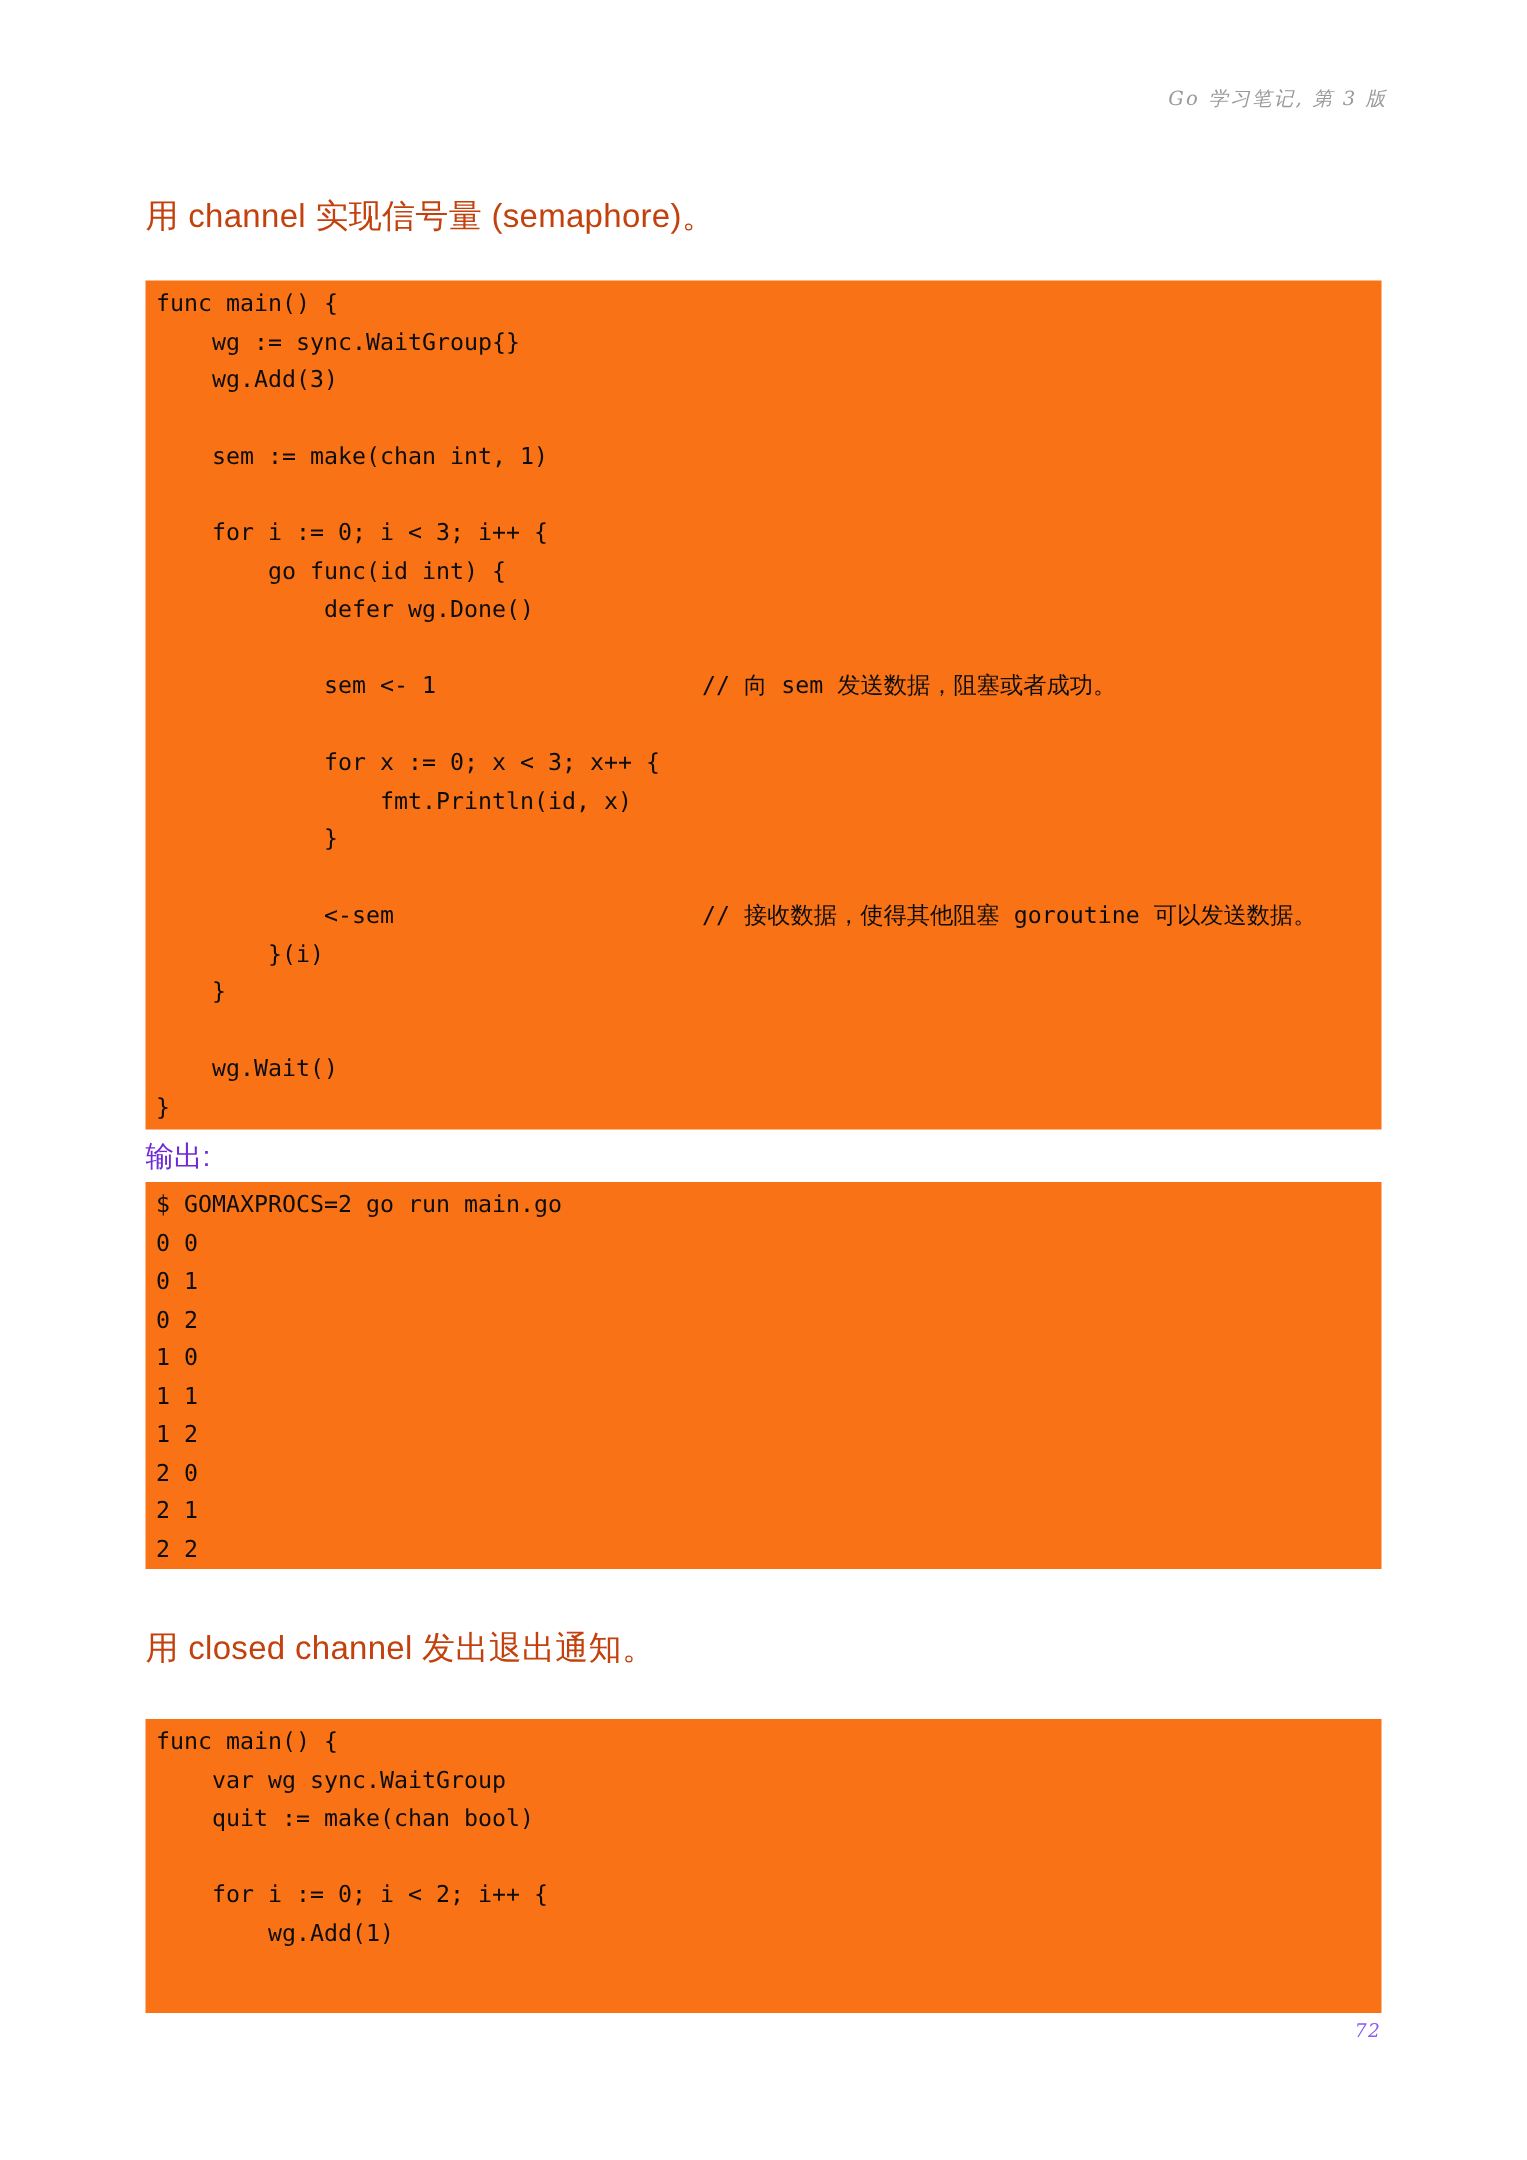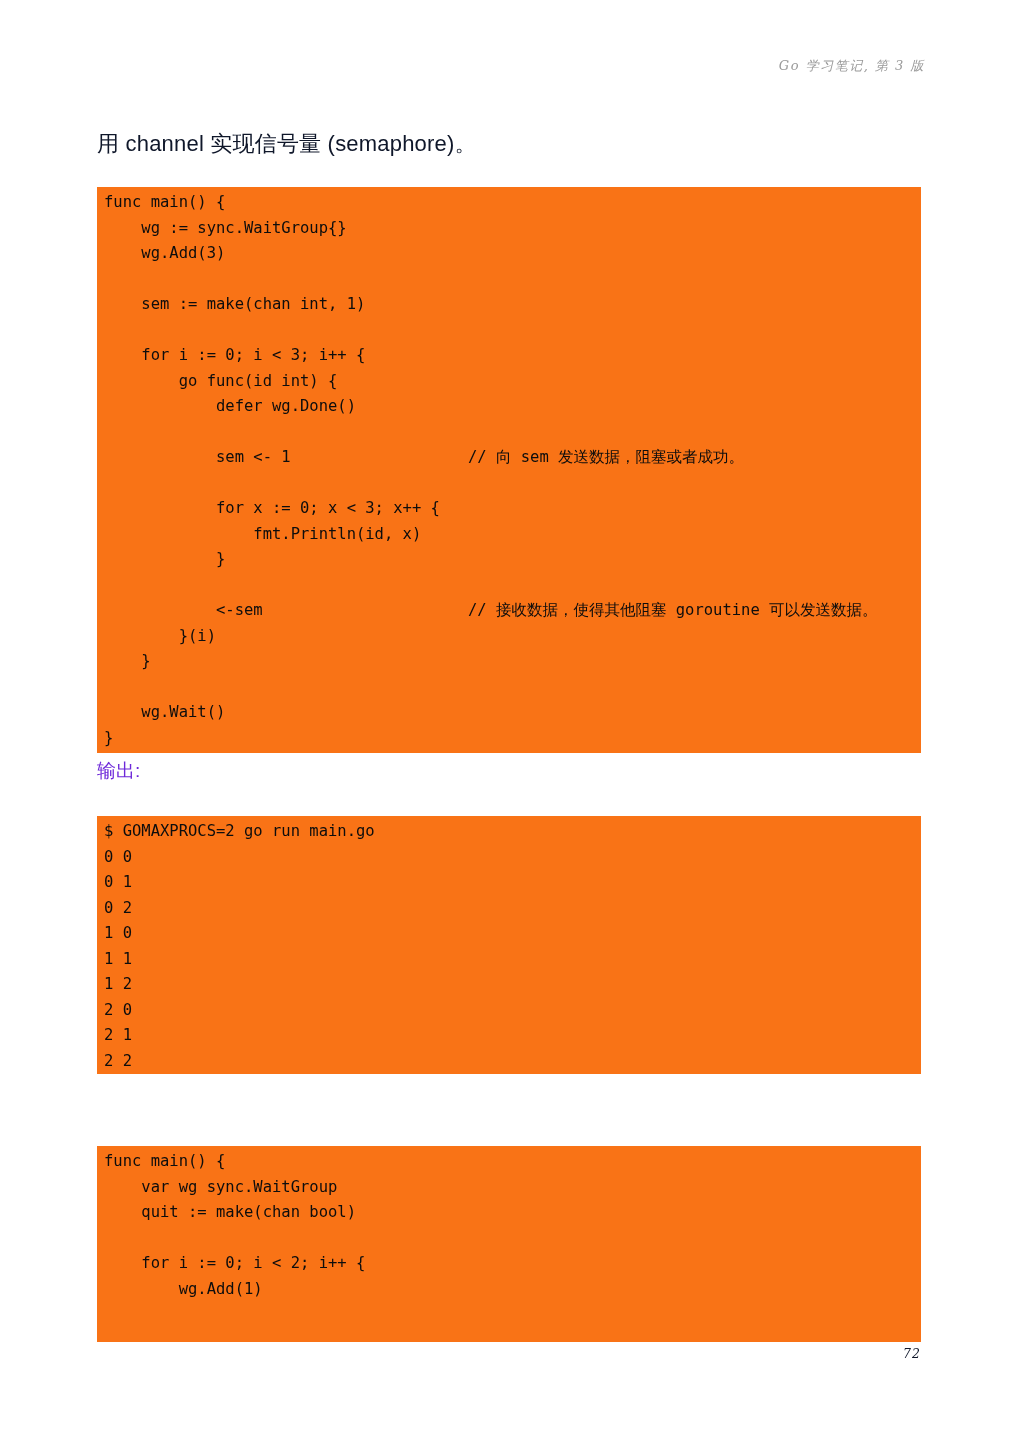--- a/index.html
+++ b/index.html
@@ -25,21 +25,21 @@
     font-size: 13px;
     letter-spacing: 1.5px;
     color: #9a9a9a;
   }
   .heading {
     position: absolute;
     left: 97px;
     margin: 0;
     font-size: 22px;
     font-weight: 500;
-    color: #0f172a;
+    color: #c2410c;
     font-family: "Liberation Sans", sans-serif;
     letter-spacing: 0.2px;
   }
   .heading-semaphore { top: 129px; }
   .heading-closed    { top: 1084px; }
   .codeblock {
     position: absolute;
     left: 97px;
     width: 824px;
     margin: 0;
@@ -47,38 +47,38 @@
     background: #f97316;
     font-family: "DejaVu Sans Mono", monospace;
     font-size: 15.5px;
     line-height: 25.5px;
     color: #0d0d0d;
     padding: 3px 0 0 7px;
     white-space: pre;
     overflow: hidden;
   }
   .code-semaphore { top: 187px;  height: 566px; }
-  .output-block   { top: 788px;  height: 258px; margin-top: 28px; }
+  .output-block   { top: 788px;  height: 258px; }
   .code-closed    { top: 1146px; height: 196px; }
   .output-label {
     position: absolute;
     left: 97px;
     top: 758px;
     font-size: 19px;
     color: #6d28d9;
     font-family: "Liberation Sans", sans-serif;
   }
   .page-number {
     position: absolute;
     top: 1346px;
     right: 97px;
     font-family: "DejaVu Serif", serif;
     font-style: italic;
     font-size: 12.5px;
-    color: #0f172a;
+    color: #8b5cf6;
     letter-spacing: 1px;
   }
 </style>
 </head>
 <body>
 
 <div class="page">
 
   <div class="page-header">
     <span>Go 学习笔记, 第 3 版</span>
@@ -115,20 +115,21 @@
 0 0
 0 1
 0 2
 1 0
 1 1
 1 2
 2 0
 2 1
 2 2</pre>
 
+  <h1 class="heading heading-closed">用 closed channel 发出退出通知。</h1>
 
   <pre class="codeblock code-closed">func main() {
     var wg sync.WaitGroup
     quit := make(chan bool)
 
     for i := 0; i &lt; 2; i++ {
         wg.Add(1)</pre>
 
   <div class="page-number">72</div>
 

